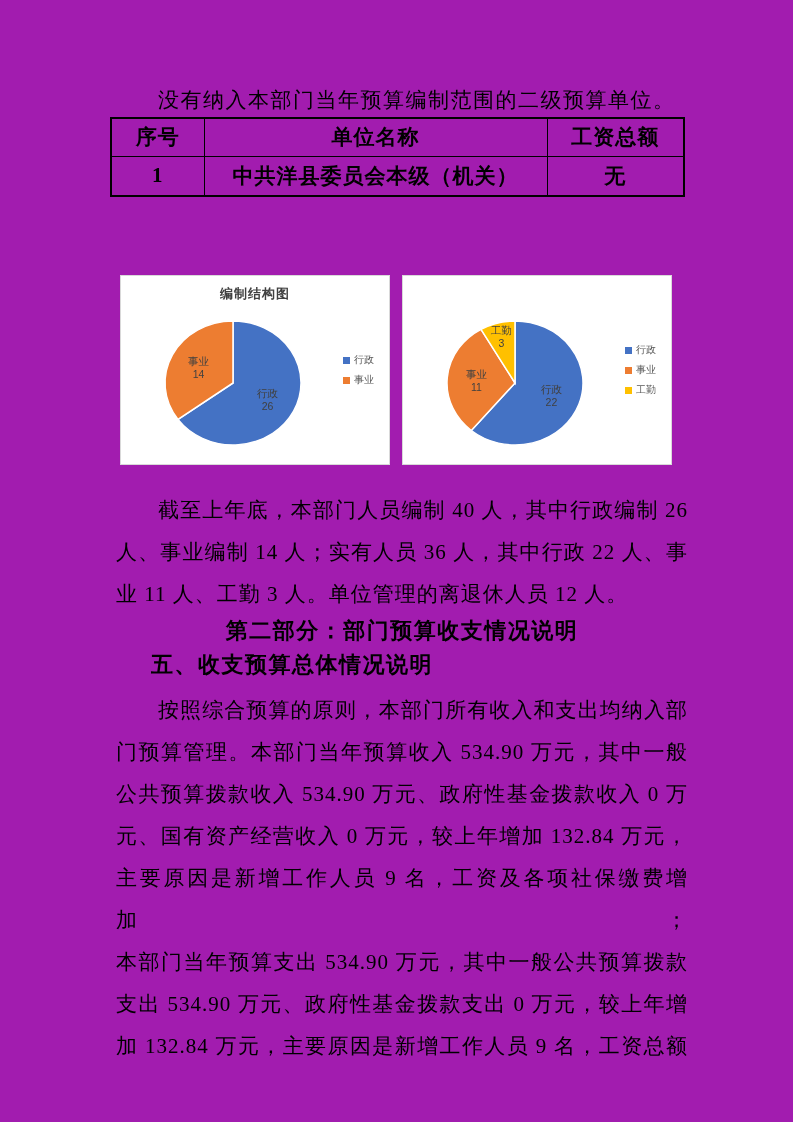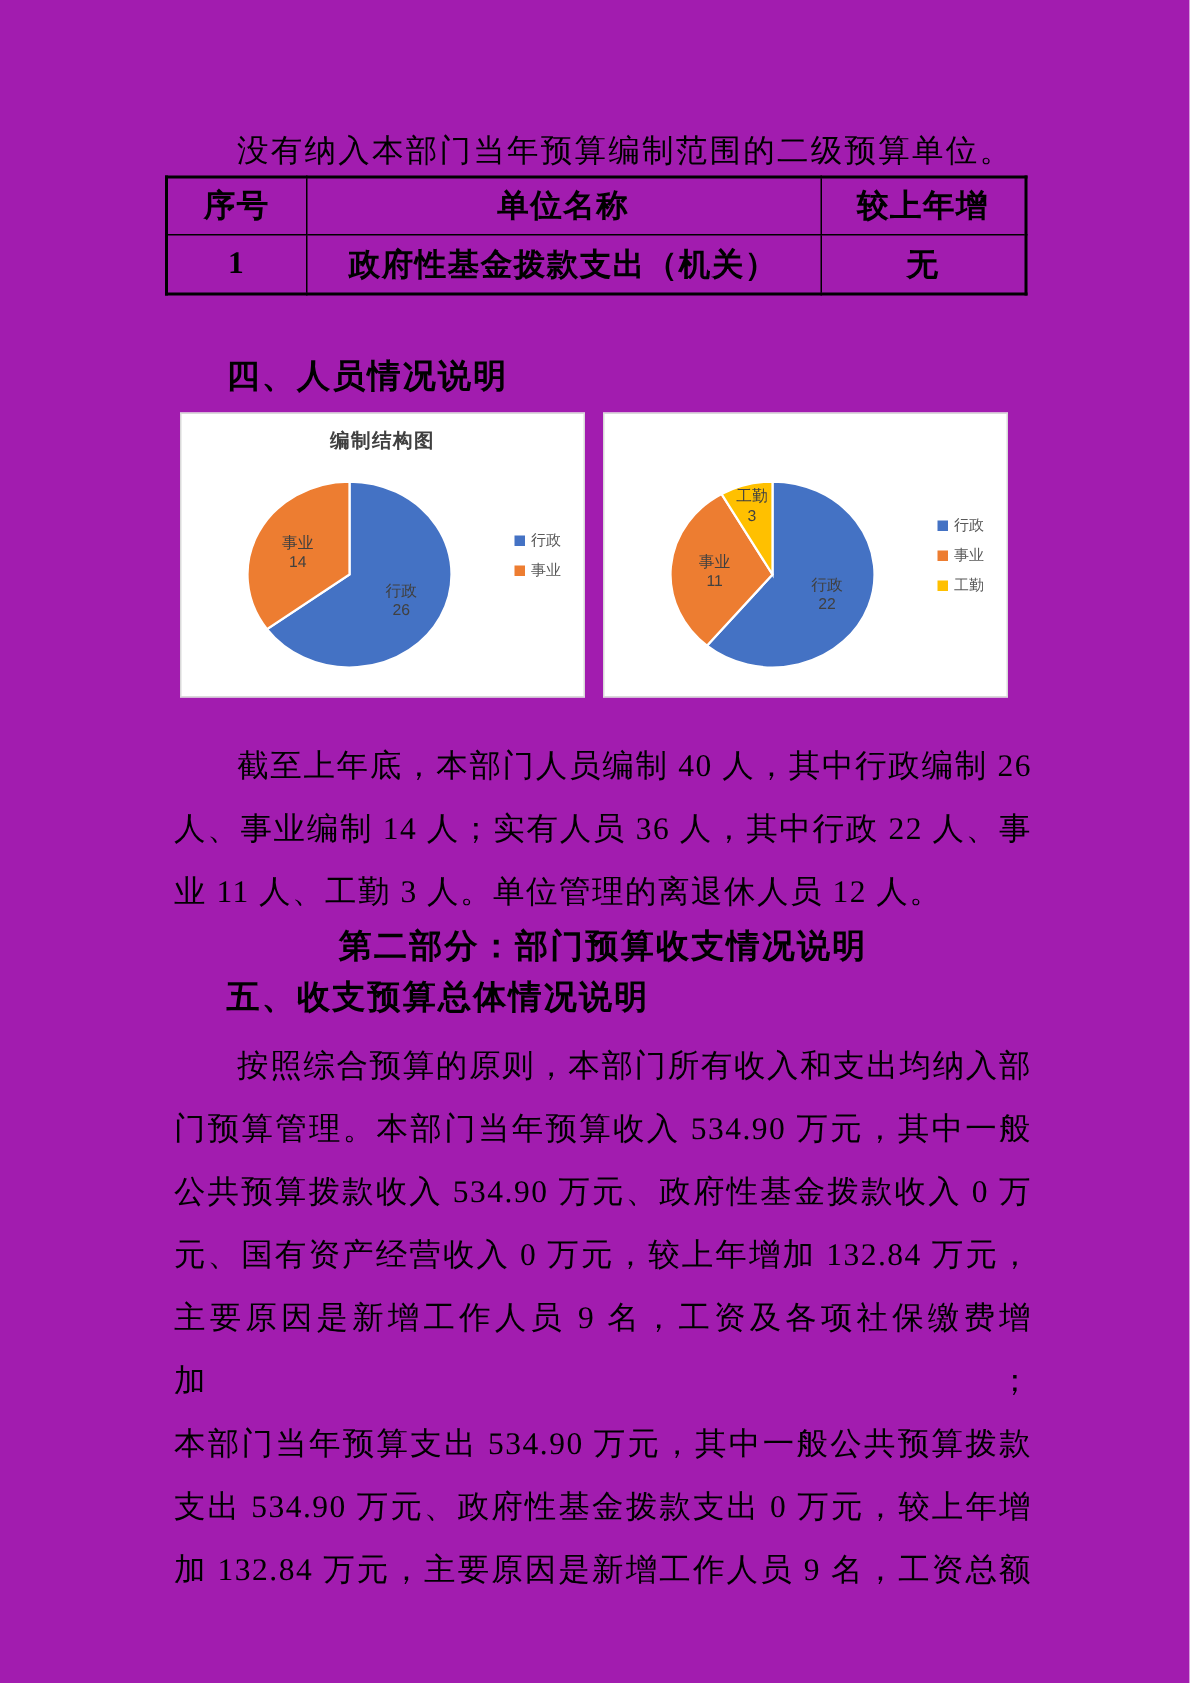--- a/index.html
+++ b/index.html
@@ -121,33 +121,32 @@
   <table class="units-table">
     <colgroup>
       <col style="width:93px">
       <col style="width:343px">
       <col style="width:137px">
     </colgroup>
     <thead>
         <tr>
           <th>序号</th>
           <th>单位名称</th>
-          <th>较上年增</th>
+          <th>工资总额</th>
         </tr>
       </thead>
     <tbody>
         <tr>
           <td>1</td>
-          <td>政府性基金拨款支出（机关）</td>
+          <td>中共洋县委员会本级（机关）</td>
           <td>无</td>
         </tr>
       </tbody>
   </table>
 
-  <div class="h-sans heading4">四、人员情况说明</div>
 
   <div class="charts-row">
     <figure class="chart-box">
       <div class="chart-title">编制结构图</div>
       <svg class="pie-svg" width="270" height="190" viewBox="0 0 270 190">
           <path d="M 112 107 L 112.00 45.00 A 68 62 0 1 1 56.99 143.44 Z" fill="#4472C4" stroke="#ffffff" stroke-width="1.5"></path>
           <text class="pie-label"><tspan x="146.5" y="121.0">行政</tspan><tspan x="146.5" y="134.0">26</tspan></text>
           <path d="M 112 107 L 56.99 143.44 A 68 62 0 0 1 112.00 45.00 Z" fill="#ED7D31" stroke="#ffffff" stroke-width="1.5"></path>
           <text class="pie-label"><tspan x="77.5" y="89.0">事业</tspan><tspan x="77.5" y="102.0">14</tspan></text>
         </svg>

